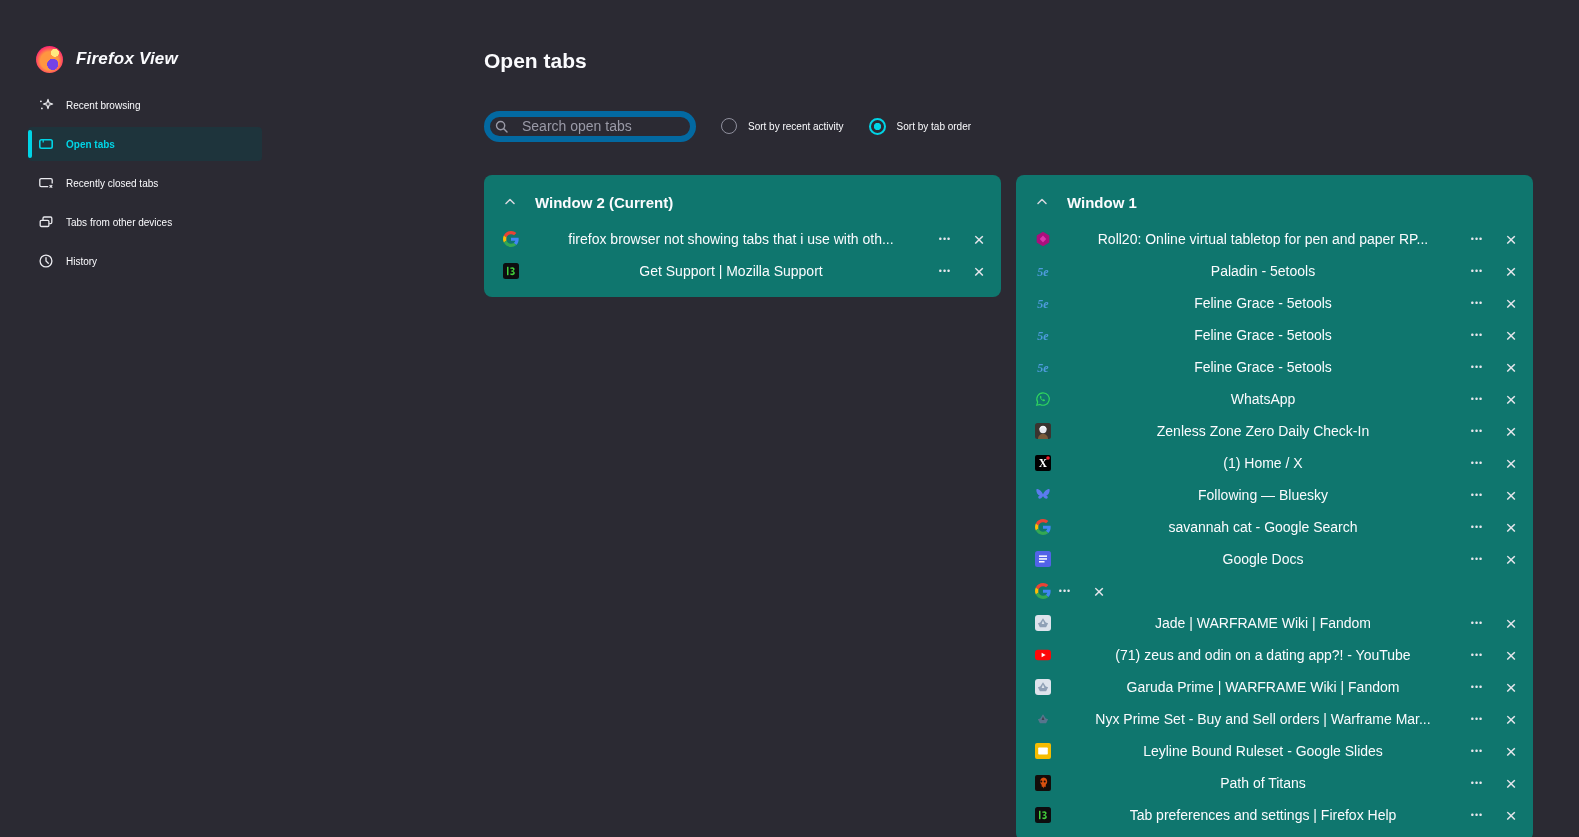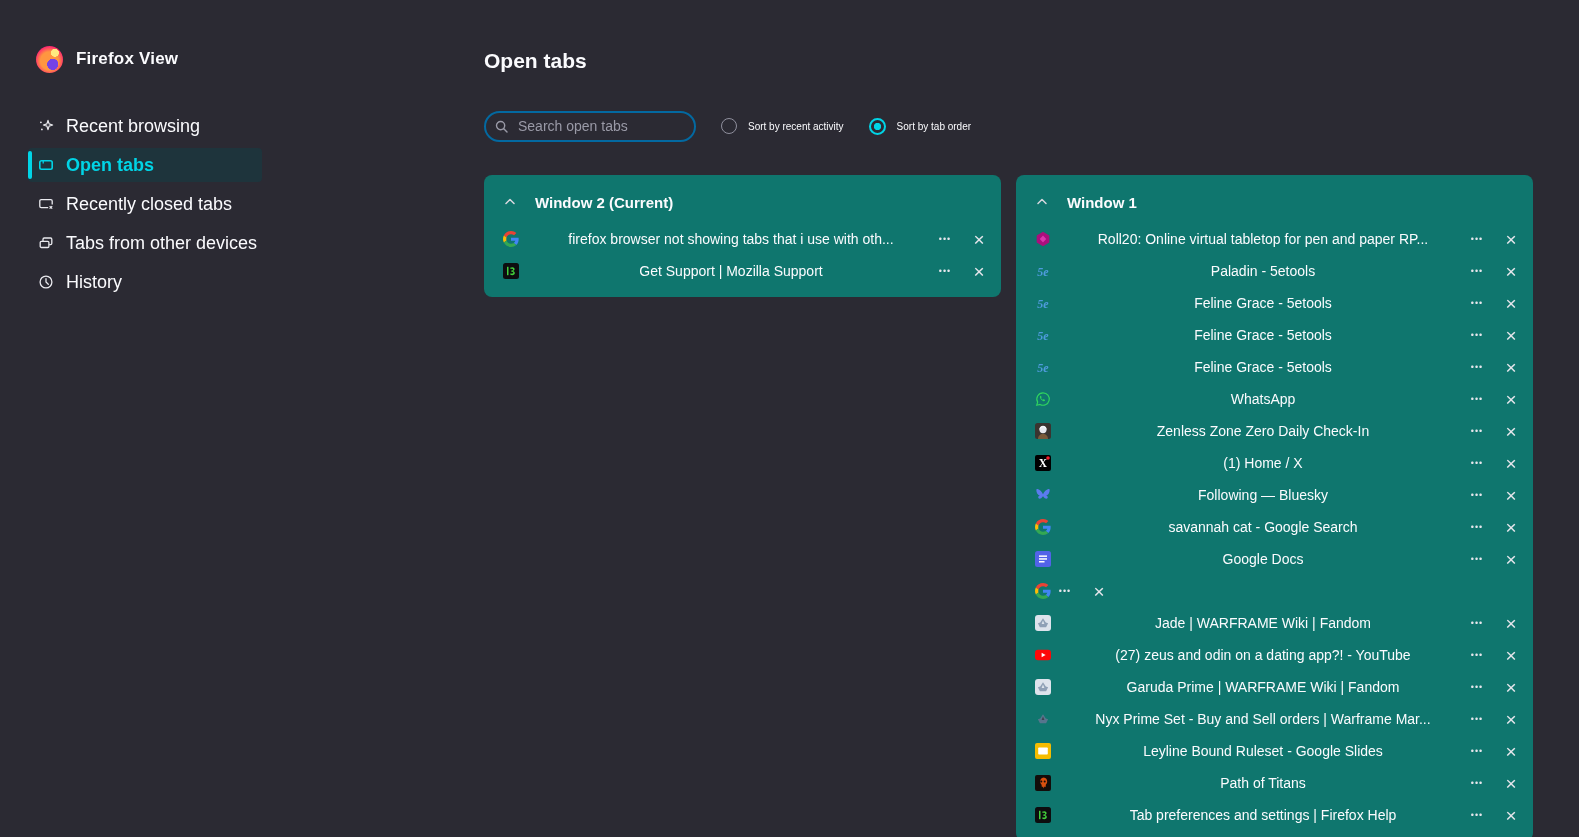--- a/index.html
+++ b/index.html
@@ -1,45 +1,45 @@
 <!DOCTYPE html>
 <html><head>
 <meta charset="utf-8">
 <style>
   html,body{margin:0;padding:0;background:#2b2a33;}
   .app{position:relative;width:1579px;height:837px;overflow:hidden;background:#2b2a33;
        font-family:"Liberation Sans","DejaVu Sans",sans-serif;color:#fbfbfe;}
 
   
   .sidebar{position:absolute;left:28px;top:44px;width:234px;}
-  .brand{display:flex;align-items:center;gap:13px;padding-left:8px;margin-bottom:35px;height:30px;}
+  .brand{display:flex;align-items:center;gap:13px;padding-left:8px;margin-bottom:14px;height:30px;font-style:italic;}
   .fx-logo{width:27px;height:27px;border-radius:50%;flex:none;
     background:
       radial-gradient(circle at 62% 68%, #7542e5 0 22%, transparent 23%),
       radial-gradient(circle at 70% 25%, #ffea80 0 14%, transparent 15%),
       radial-gradient(circle at 50% 55%, #ff9640 0 45%, #ff2f6d 70%, #b5007f 100%);
   }
   .brand-title{font-size:17px;font-weight:700;margin:0;letter-spacing:.2px;}
   .nav-item{position:relative;display:flex;align-items:center;height:34px;margin-bottom:5px;
-            border-radius:4px;padding-left:10px;cursor:pointer;color:#fbfbfe;font-size:18px;}
+            border-radius:4px;padding-left:10px;cursor:pointer;color:#fbfbfe;font-size:10px;}
   .nav-item .nico{width:16px;height:16px;flex:none;display:flex;align-items:center;justify-content:center;color:#eaeaef;}
   .nav-item .nlabel{margin-left:12px;white-space:nowrap;}
   .nav-item.selected{background:#1e343c;color:#00d4e6;font-weight:700;}
   .nav-item.selected .nico{color:#00d4e6;}
   .nav-item.selected::before{content:"";position:absolute;left:0;top:3px;bottom:3px;width:4px;
             border-radius:2px;background:#00d4e6;}
 
   
   .main{position:absolute;left:484px;top:48px;right:30px;}
   .page-title{font-size:21px;font-weight:700;margin:0;line-height:26px;}
   .controls{display:flex;align-items:center;margin-top:36px;height:32px;}
   .searchwrap{position:relative;width:212px;height:31px;flex:none;}
   .searchwrap svg{position:absolute;left:10px;top:8px;}
   .search-input{width:100%;height:100%;box-sizing:border-box;background:transparent;
-      border:2px solid #0369a1;border-radius:16px;color:#14b8a6;font-size:14px;
+      border:6px solid #0369a1;border-radius:16px;color:#14b8a6;font-size:14px;
       padding:0 10px 0 32px;outline:none;font-family:inherit;}
   .search-input::placeholder{color:#9a9aa7;}
   .radio-item{display:flex;align-items:center;margin-left:25px;cursor:pointer;}
   .radio-circle{width:14px;height:14px;border-radius:50%;border:1.5px solid #8f8f9d;flex:none;background:transparent;}
   .radio-item.selected .radio-circle{border:2px solid #00d4e6;width:13px;height:13px;
       background:radial-gradient(circle,#00d4e6 0 3.4px,transparent 3.9px);}
   .radio-label{margin-left:11px;font-size:10px;color:#fbfbfe;white-space:nowrap;}
 
   
   .cards{display:flex;gap:15px;margin-top:33px;align-items:flex-start;}
@@ -335,21 +335,21 @@
     <button class="row-btn more-btn" style="font-size:9px;">•••</button>
     <button class="row-btn close-btn">×</button>
   </li>
             <li class="tabrow">
     <span class="fav">
                 <svg viewBox="0 0 16 16" width="16" height="16">
                   <rect y="2.8" width="16" height="10.4" rx="3" fill="#fd0808"></rect>
                   <polygon points="6.6,5.8 10.6,8 6.6,10.2" fill="#fff"></polygon>
                 </svg>
               </span>
-    <span class="ttitle">(27) zeus and odin on a dating app?! - YouTube</span>
+    <span class="ttitle">(71) zeus and odin on a dating app?! - YouTube</span>
     <button class="row-btn more-btn" style="font-size:9px;">•••</button>
     <button class="row-btn close-btn">×</button>
   </li>
             <li class="tabrow">
     <span class="fav">
                 <svg viewBox="0 0 16 16" width="16" height="16">
                   <rect width="16" height="16" rx="3" fill="#dde3ec"></rect>
                   <path d="M8 3.2 5.2 7.4 2.9 8.3l2 4h6.2l2-4-2.3-.9z" fill="#8fa0b6"></path>
                   <path d="M8 5.5 6.6 9h2.8z" fill="#dde3ec"></path>
                 </svg>

